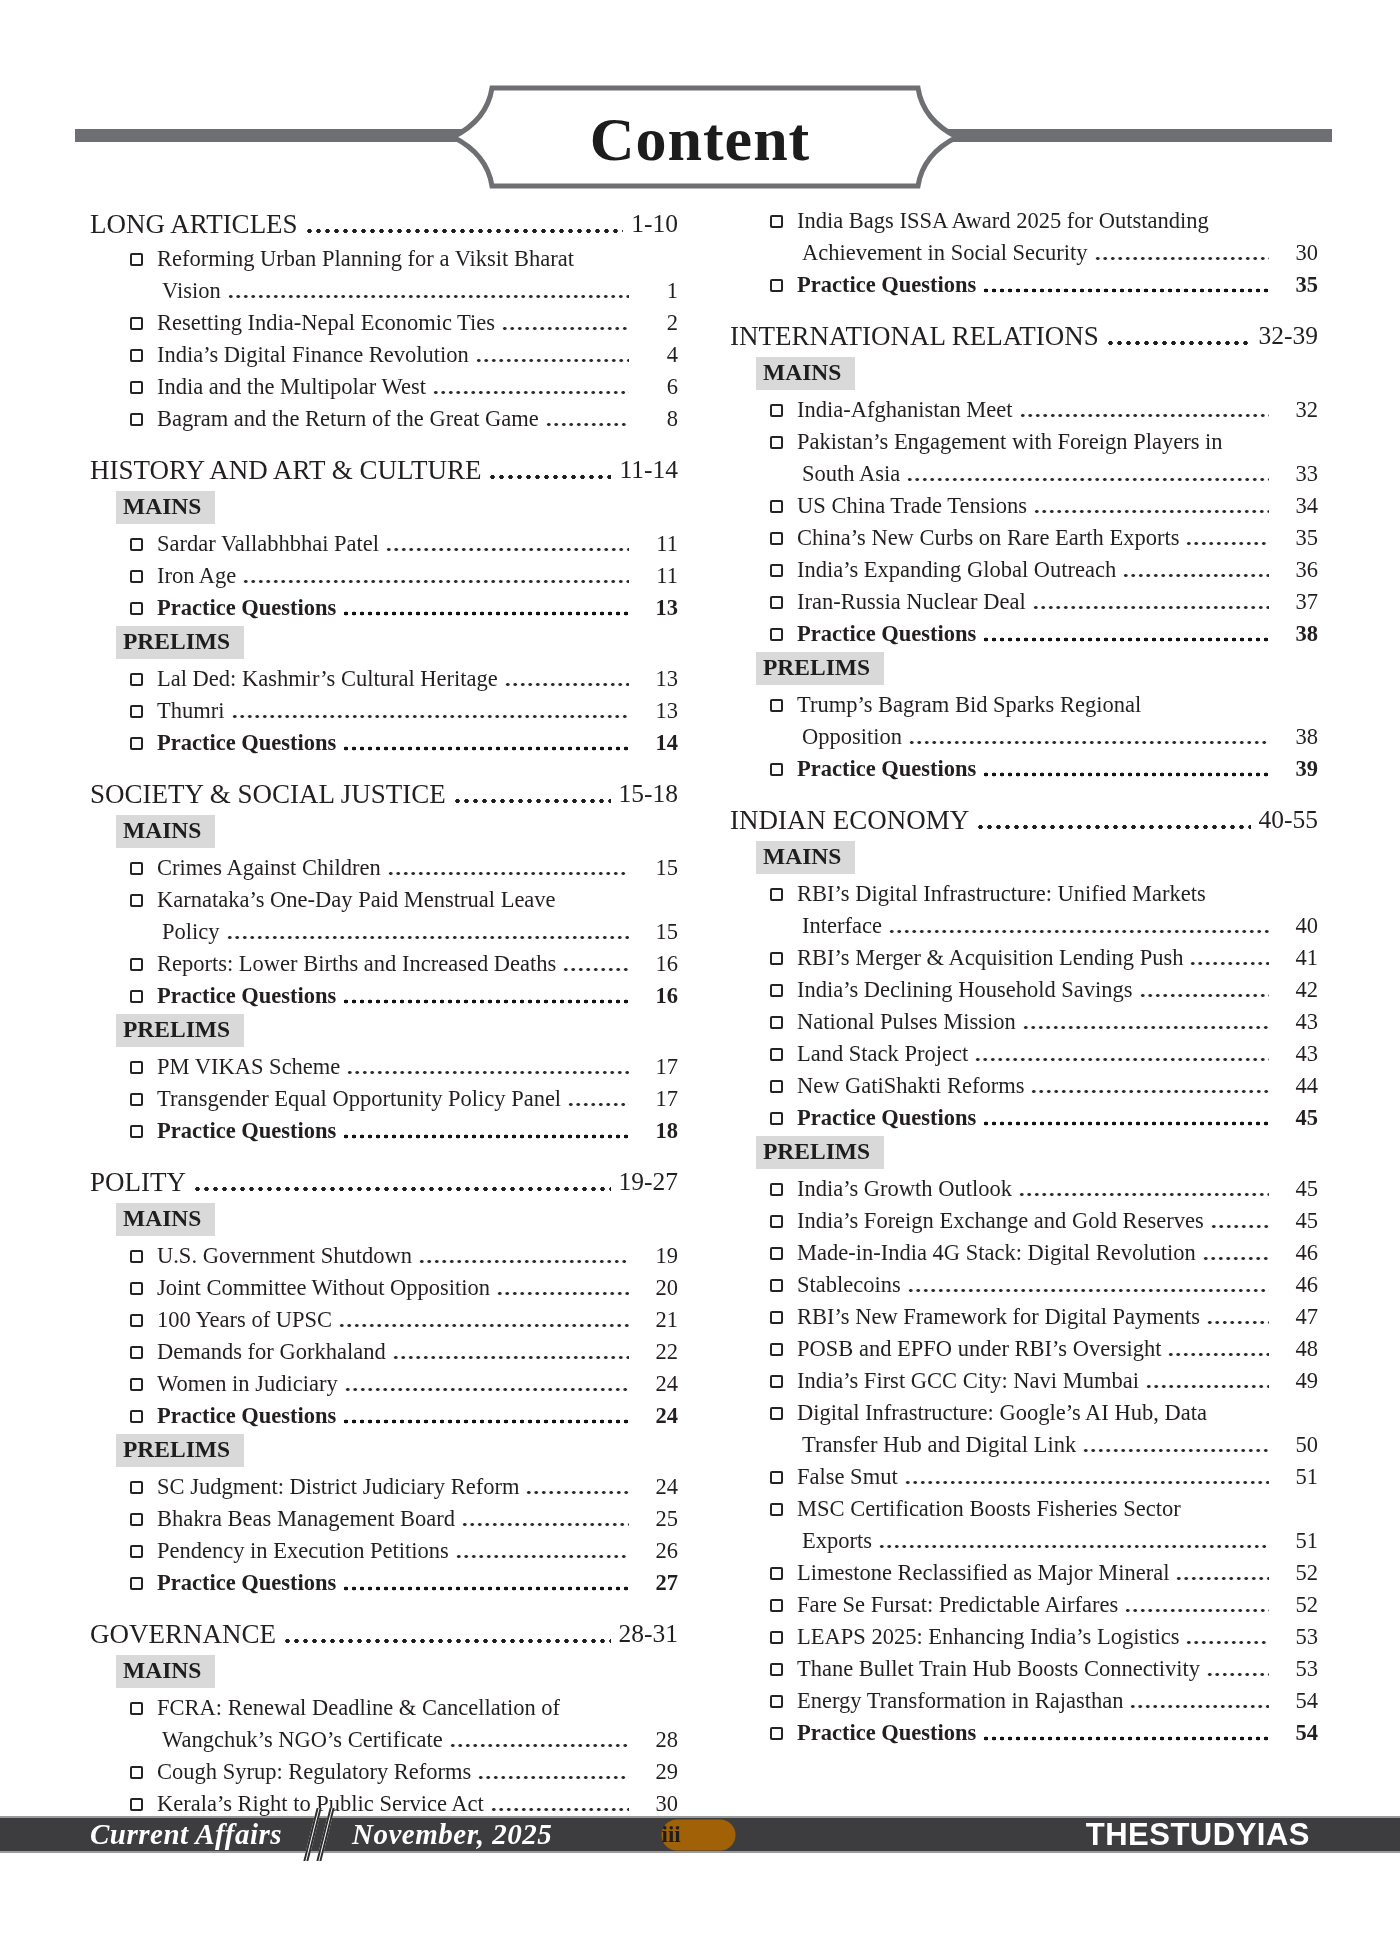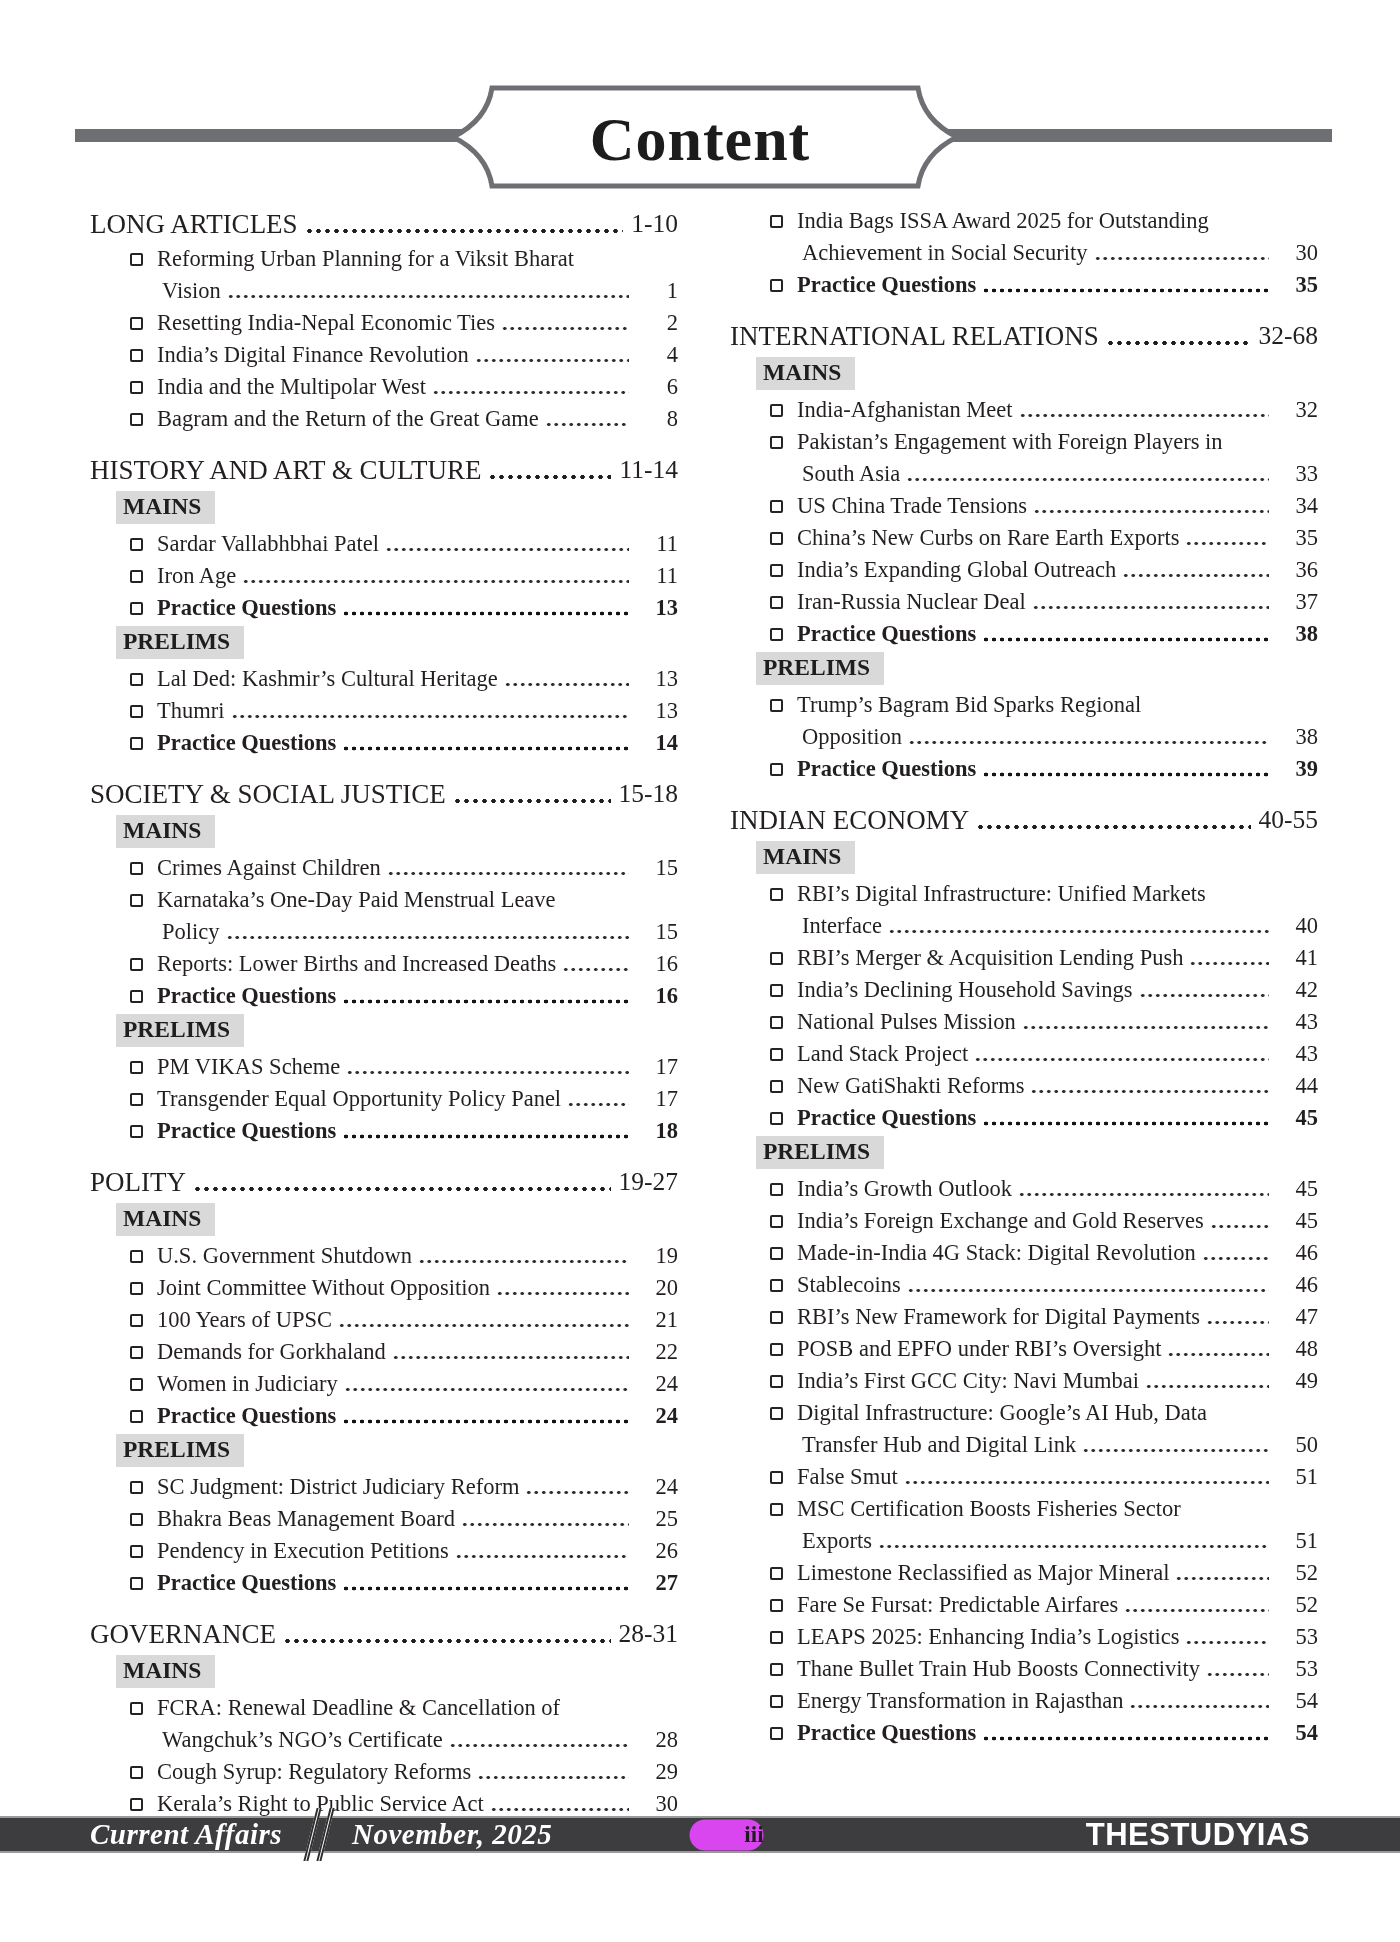--- a/index.html
+++ b/index.html
@@ -81,22 +81,22 @@
   .slashes { position:relative; width:34px; height:37px; margin:0 8px 0 16px; flex:none; }
   .slashes .sl {
     position:absolute; top:-8px; bottom:-8px; width:5px; background:#ffffff;
     border-left:2px solid #2e2e2e; border-right:2px solid #2e2e2e;
     transform:skewX(-14deg);
   }
   .slashes .sl.a { left:6px; } .slashes .sl.b { left:19px; }
   .footer-issue { color:#ffffff; font-style:italic; font-weight:700; font-size:29px; letter-spacing:0.5px; }
   .page-pill {
     position:absolute; left:50%; top:50%; transform:translate(-52%,-50%);
-    width:74px; height:31px; background:#d946ef; border-radius:16px;
-    display:flex; align-items:center; justify-content:flex-end;margin-left:28px;
+    width:74px; height:31px; background:#a16207; border-radius:16px;
+    display:flex; align-items:center; justify-content:flex-start;
   }
   .page-pill span { font-weight:700; font-size:23px; color:#1d1d1d; }
   .footer-pub {
     margin-left:auto; margin-right:90px; color:#ffffff;
     font-family:"Liberation Sans", sans-serif; font-weight:700; font-size:31px; letter-spacing:0.5px;
   }
 </style>
 </head>
 <body>
 
@@ -419,21 +419,21 @@
           <div class="row">
             <span class="bullet"></span>
             <span class="txt">Practice Questions</span>
             <span class="dots"></span>
             <span class="pageno">35</span>
           </div>
         </div>
         <div class="section-row">
           <span class="sec-title">INTERNATIONAL RELATIONS</span>
           <span class="sec-dots"></span>
-          <span class="sec-pages">32-68</span>
+          <span class="sec-pages">32-39</span>
         </div>
         <div class="label-row"><span class="label-chip">MAINS</span></div>
         <div class="item">
           <div class="row">
             <span class="bullet"></span>
             <span class="txt">India-Afghanistan Meet</span>
             <span class="dots"></span>
             <span class="pageno">32</span>
           </div>
         </div>

